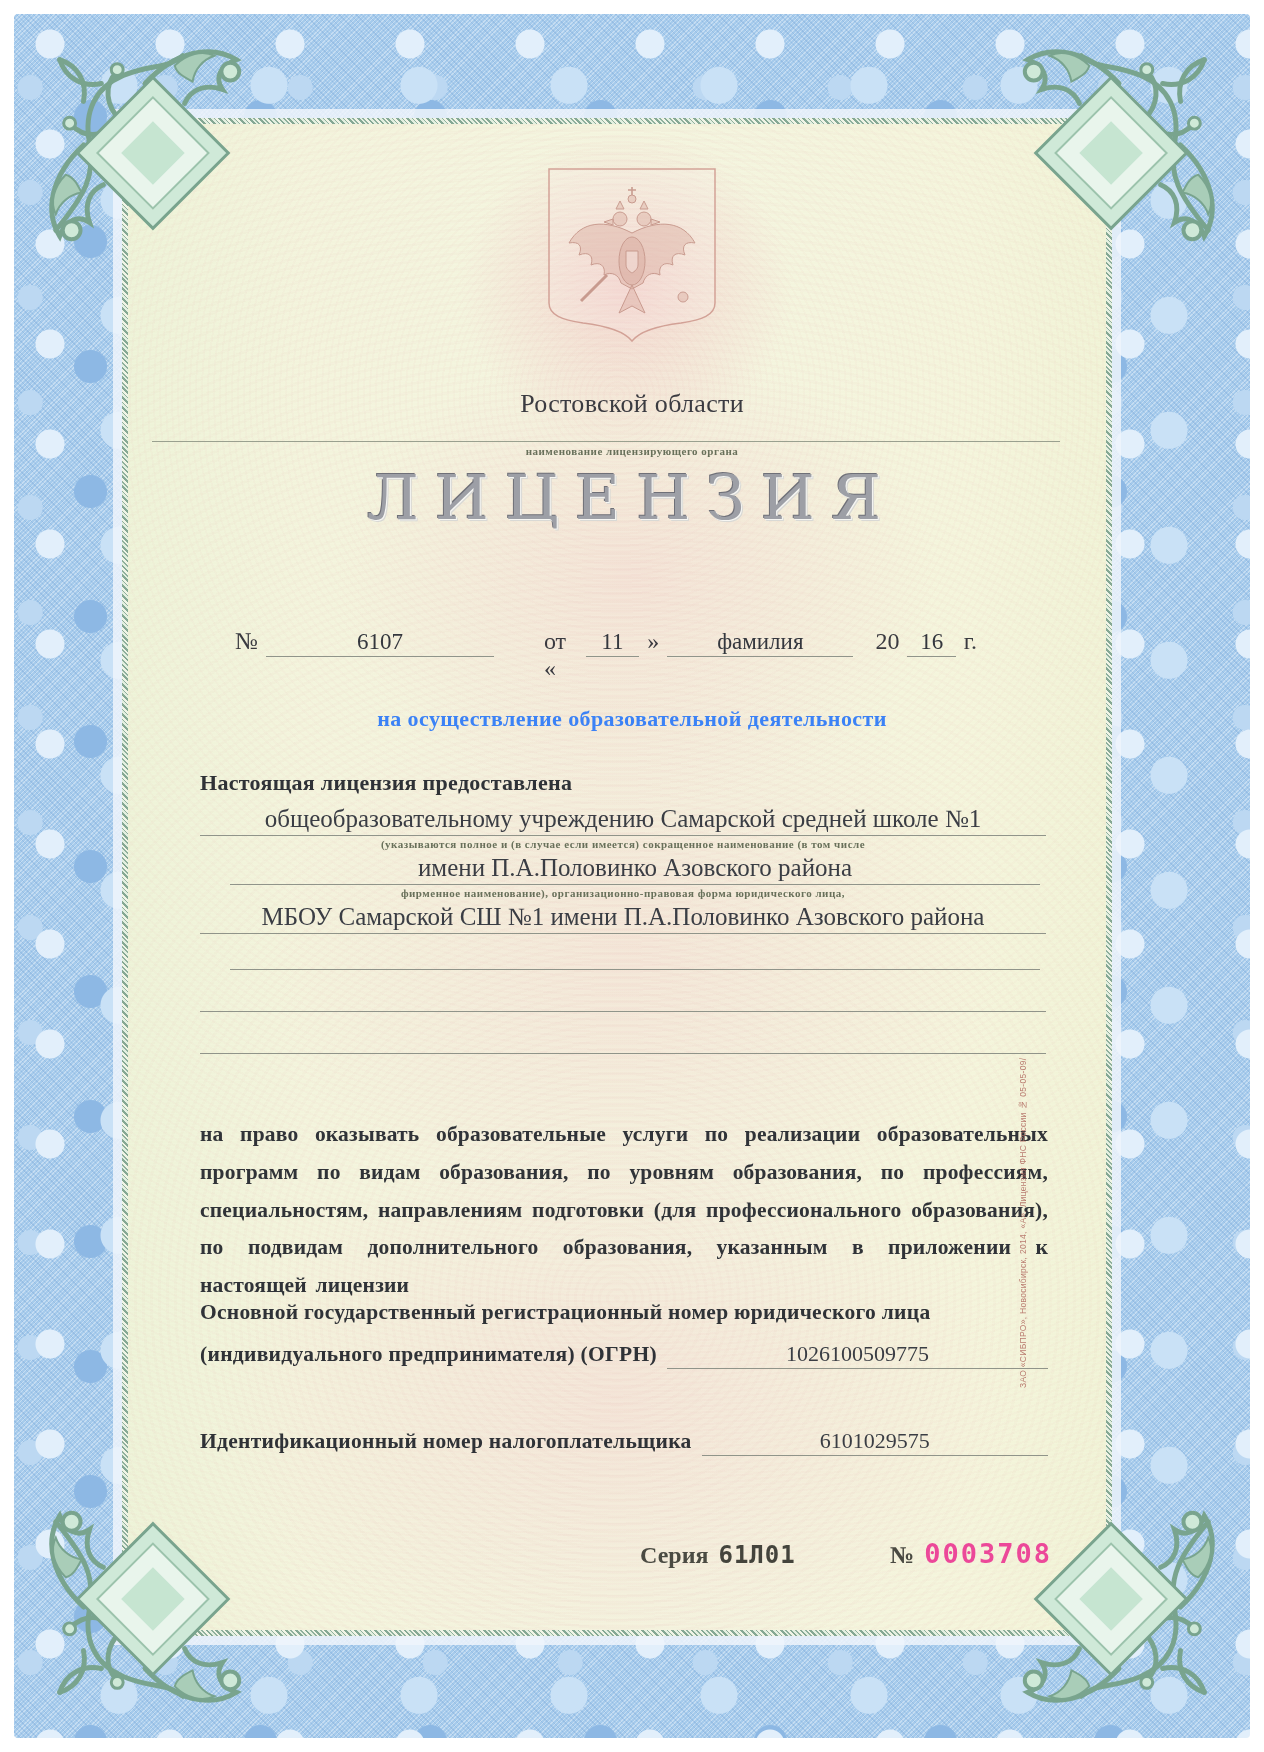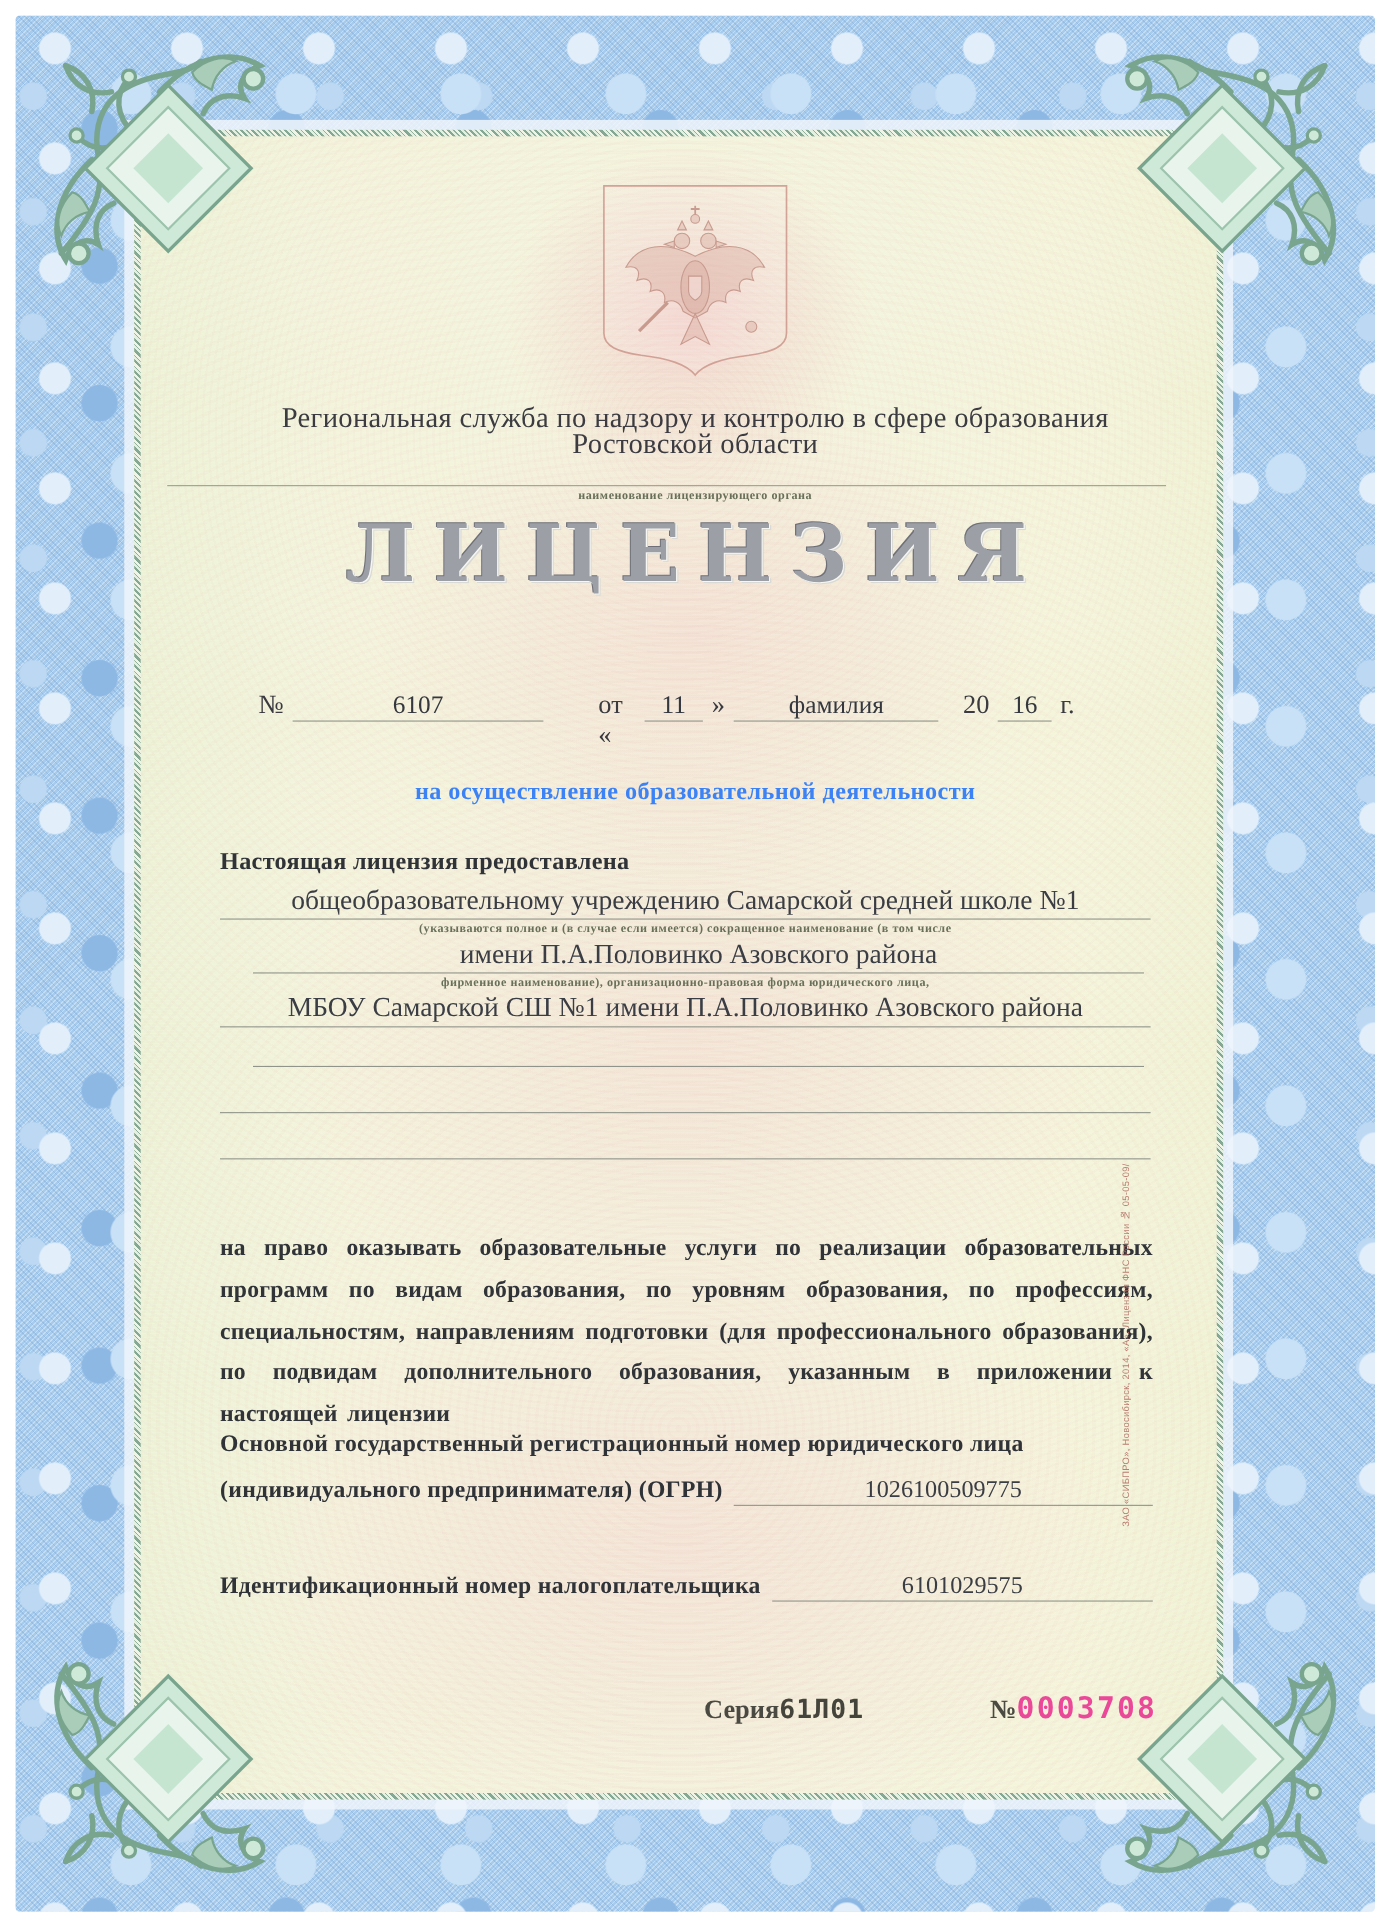--- a/index.html
+++ b/index.html
@@ -54,21 +54,21 @@
   .corner.br { right:26px; bottom:26px; transform:scale(-1,-1); }
   
   .emblem { position:absolute; left:537px; top:163px; width:190px; height:184px; z-index:3; opacity:.9; }
   
   .abs { position:absolute; z-index:5; }
   .center { left:0; right:0; text-align:center; }
   .org-line { font-size:26px; color:#3b3b41; letter-spacing:0.3px; }
   .org-rule { top:441px; left:152px; width:908px; border-top:1px solid #9aa08f; }
   .cap { text-align:center; font-size:11px; font-weight:700; color:#68705a; letter-spacing:0.5px; }
   .doc-title {
-    top:462px; font-family:"DejaVu Serif", serif; font-weight:700; font-size:72px;
+    top:462px; font-family:"DejaVu Serif", serif; font-weight:400; font-size:62px;
     letter-spacing:16px; color:#9d9fa6; line-height:1.15;
     text-shadow:1px 1px 0 #f6f6f3, 2px 2px 0 #d9d9d5, -1px -1px 0 #6f7078;
   }
   .num-row { top:628px; left:235px; width:742px; display:flex; align-items:baseline; gap:8px; font-size:24px; color:#3a3a40; }
   .useg { border-bottom:1.2px solid #90948a; text-align:center; font-size:23px; color:#34373e; padding:0 4px 1px; }
   .w270{width:270px;} .w62{width:62px;} .w220{width:220px;} .w56{width:56px;}
   .spacer40{width:40px;}
   .subtitle { top:706px; font-weight:700; font-size:22px; color:#3b82f6; letter-spacing:0.4px; }
   .form-block { left:200px; top:770px; width:846px; }
   .row-flex { display:flex; align-items:baseline; gap:14px; }
@@ -78,21 +78,21 @@
   .mt9{margin-top:9px;} .mt4{margin-top:4px;} .mt2{margin-top:2px;} .mt12{margin-top:12px;}
   .blank-line { border-bottom:1.2px solid #90948a; height:24px; }
   .blank-tall { border-bottom:1.2px solid #90948a; height:42px; }
   .rights { left:200px; top:1116px; width:848px; font-size:21.5px; font-weight:700; line-height:1.76; text-align:justify; color:#303338; letter-spacing:0.2px; word-spacing:3px; }
   .ogrn-block { left:200px; top:1300px; width:848px; }
   .ogrn-row { display:flex; align-items:baseline; gap:10px; margin-top:16px; }
   .inn-row { left:200px; top:1428px; width:848px; display:flex; align-items:baseline; gap:10px; }
   .series-row { left:640px; top:1538px; width:412px; display:flex; justify-content:space-between; align-items:baseline; }
   .series-label { font-weight:700; font-size:24px; color:#4a4a42; }
   .series-value { font-family:"DejaVu Sans Mono", monospace; font-weight:700; font-size:24px; color:#44443c; letter-spacing:1px; }
-  .serial-group { display:flex; align-items:baseline; gap:0; }
+  .serial-group { display:flex; align-items:baseline; gap:10px; }
   .serial-no { font-family:"DejaVu Sans Mono", monospace; font-weight:700; font-size:27px; color:#ec4899; letter-spacing:2px; }
   .imprint {
     left:1018px; top:1058px; width:18px; height:330px;
     writing-mode:vertical-rl; transform:rotate(180deg);
     font-family:"Liberation Sans", sans-serif; font-size:8.5px; color:#b0695f; opacity:.85; letter-spacing:0.3px;
     white-space:nowrap; overflow:hidden;
   }
 </style>
 </head>
 <body>
@@ -153,21 +153,20 @@
       <circle cx="95" cy="36" r="4"></circle>
       <path d="M95,32 v-8 M91,27 h8" fill="none" stroke-width="1.6"></path>
       <ellipse cx="95" cy="98" rx="13" ry="24"></ellipse>
       <path d="M89,88 h12 v14 c0,5 -6,8 -6,8 c0,0 -6,-3 -6,-8 Z" fill="rgba(243,224,218,0.7)"></path>
       <path d="M95,122 L82,150 L95,143 L108,150 Z"></path>
       <path d="M70,112 L44,138" fill="none" stroke-width="3"></path>
       <circle cx="146" cy="134" r="5"></circle>
     </g>
   </svg>
 
-  <div class="abs center org-line" style="top:365px">Региональная служба по надзору и контролю в сфере образования</div>
   <div class="abs center org-line" style="top:389px">Ростовской области</div>
   <div class="abs org-rule"></div>
   <div class="abs center cap" style="top:445px">наименование лицензирующего органа</div>
 
   <div class="abs center doc-title">ЛИЦЕНЗИЯ</div>
 
   <div class="abs num-row">
     <span>№</span>
     <span class="useg w270">6107</span>
     <span class="spacer40"></span>

